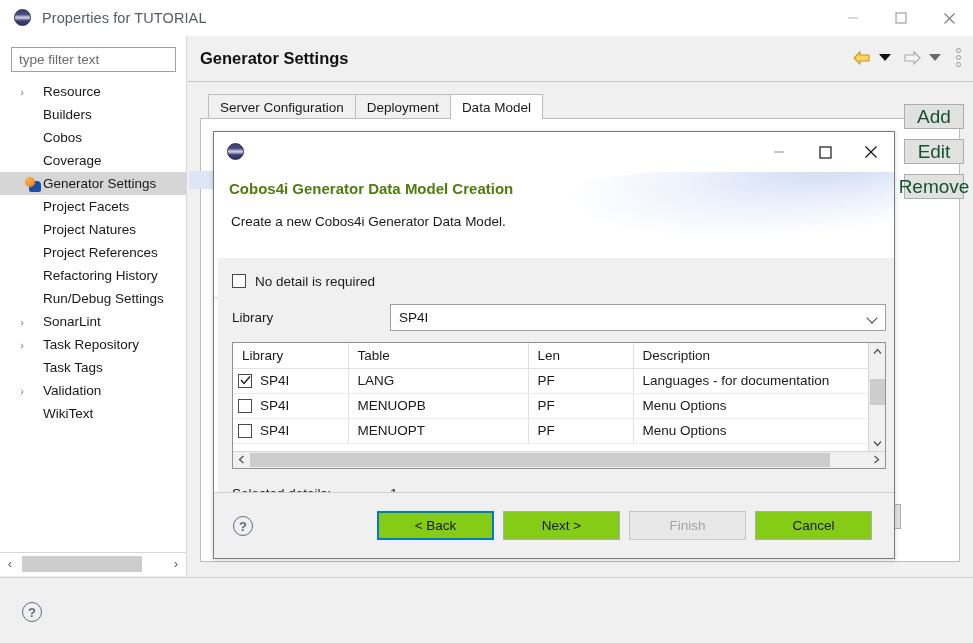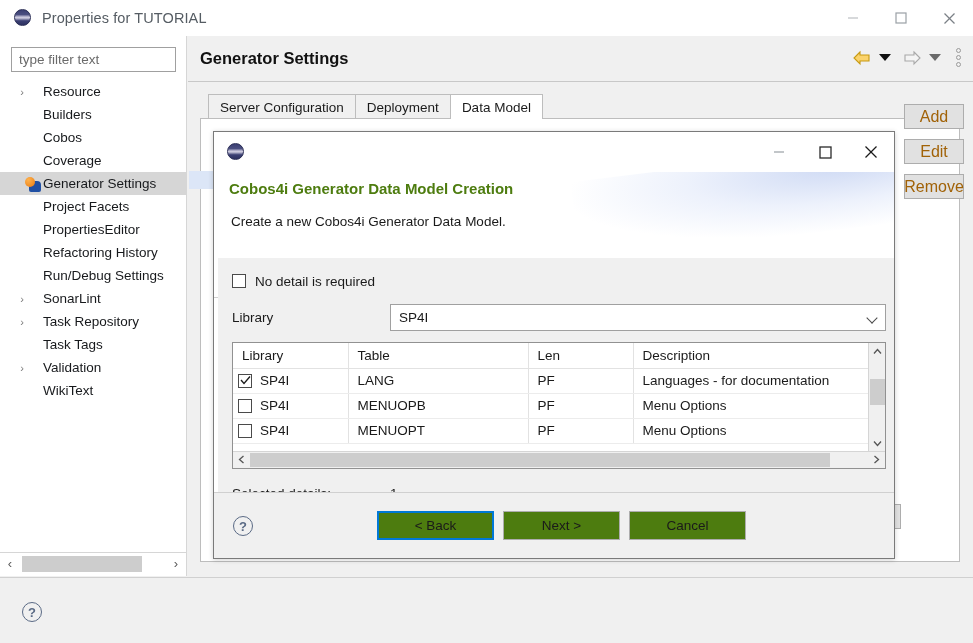--- a/index.html
+++ b/index.html
@@ -121,21 +121,21 @@
   .tab-body {
     position: absolute; left: 12px; top: 82px; width: 760px; height: 444px;
     background: #ffffff; border: 1px solid #bdbdbd;
   }
 
   .side-btns { position: absolute; right: 9px; top: 68px; width: 60px; }
   .side-btn {
     width: 60px; height: 25px; margin-bottom: 10px;
     border: 1px solid #adadad; background: #e1e1e1;
     display: flex; align-items: center; justify-content: center;
-    font-size: 16px; color: #a16207;
+    font-size: 19px; color: #14532d;
   }
   .row-hl {
     position: absolute; left: 1px; top: 135px; width: 62px; height: 18px; background: #dce6f7;
   }
 
   .bottom-btn-row { position: absolute; left: 343px; top: 468px; display: flex; }
   .bbtn {
     height: 25px; border: 1px solid #adadad; background: #e1e1e1;
     display: flex; align-items: center; justify-content: center;
     font-size: 13.5px; color: #3a3a3a; margin-right: 10px; padding: 0 9px;
@@ -245,21 +245,21 @@
     background: #f0f0f0; border-top: 1px solid #d0d0d0;
   }
   .modal-help {
     position: absolute; left: 19px; top: 23px; width: 20px; height: 20px;
     border: 1.4px solid #5a6a85; border-radius: 50%;
     display: flex; align-items: center; justify-content: center;
     font-size: 13px; color: #5a6a85; font-weight: bold;
   }
   .wiz-btns { position: absolute; left: 163px; top: 18px; display: flex; }
   .wiz-btn {
-    width: 117px; height: 29px; border: 1px solid #adadad; background: #4d7c0f;
+    width: 117px; height: 29px; border: 1px solid #adadad; background: #84cc16;
     display: flex; align-items: center; justify-content: center;
     font-size: 13.5px; color: #1a1a1a; margin-right: 9px;
   }
   .wiz-btn.focus { border: 2px solid #0078d7; }
   .wiz-btn.disabled { color: #a3a3a3; background: #e8e8e8; border-color: #c6c6c6; }
 </style>
 </head>
 <body>
 
 <div id="root">
@@ -316,21 +316,25 @@
             <span class="orange"></span>
           </span>
           <span class="tree-label">Generator Settings</span>
         </div>
         <div class="tree-item">
           <span class="tree-arrow empty">›</span>
           <span class="tree-label">Project Facets</span>
         </div>
         <div class="tree-item">
           <span class="tree-arrow empty">›</span>
-          <span class="tree-label">PropertiesEditor</span>
+          <span class="tree-label">Project Natures</span>
+        </div>
+        <div class="tree-item">
+          <span class="tree-arrow empty">›</span>
+          <span class="tree-label">Project References</span>
         </div>
         <div class="tree-item">
           <span class="tree-arrow empty">›</span>
           <span class="tree-label">Refactoring History</span>
         </div>
         <div class="tree-item">
           <span class="tree-arrow empty">›</span>
           <span class="tree-label">Run/Debug Settings</span>
         </div>
         <div class="tree-item">
@@ -548,17 +552,18 @@
         <span class="sel-label">Selected details:</span>
         <span>1</span>
       </div>
     </div>
 
     <div class="modal-footer">
       <div class="modal-help">?</div>
       <div class="wiz-btns" id="wiz-btns">
           <div class="wiz-btn focus">&lt; Back</div>
           <div class="wiz-btn">Next &gt;</div>
+          <div class="wiz-btn disabled">Finish</div>
           <div class="wiz-btn">Cancel</div>
         </div>
     </div>
   </div>
 </div>
 
 </body></html>

